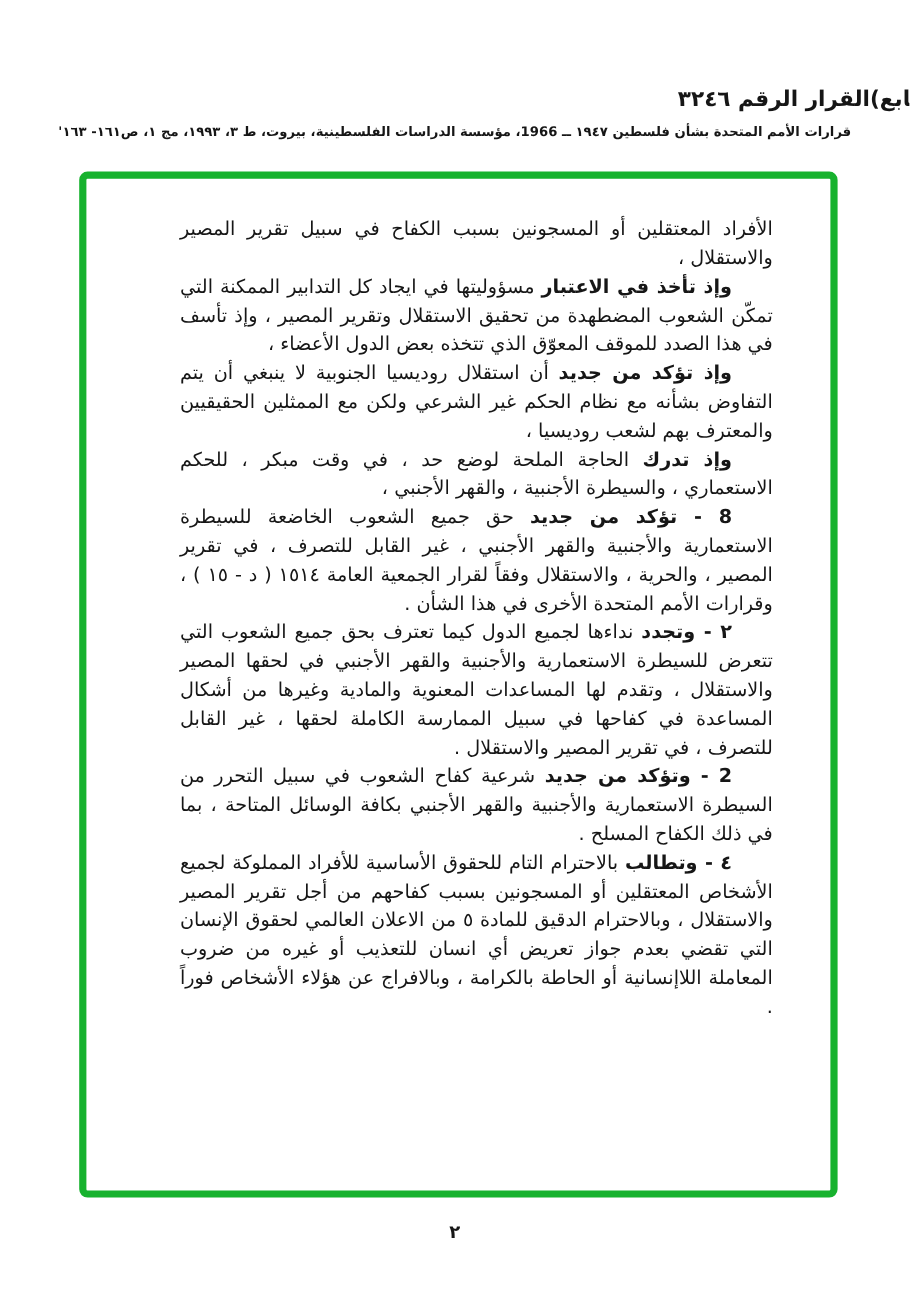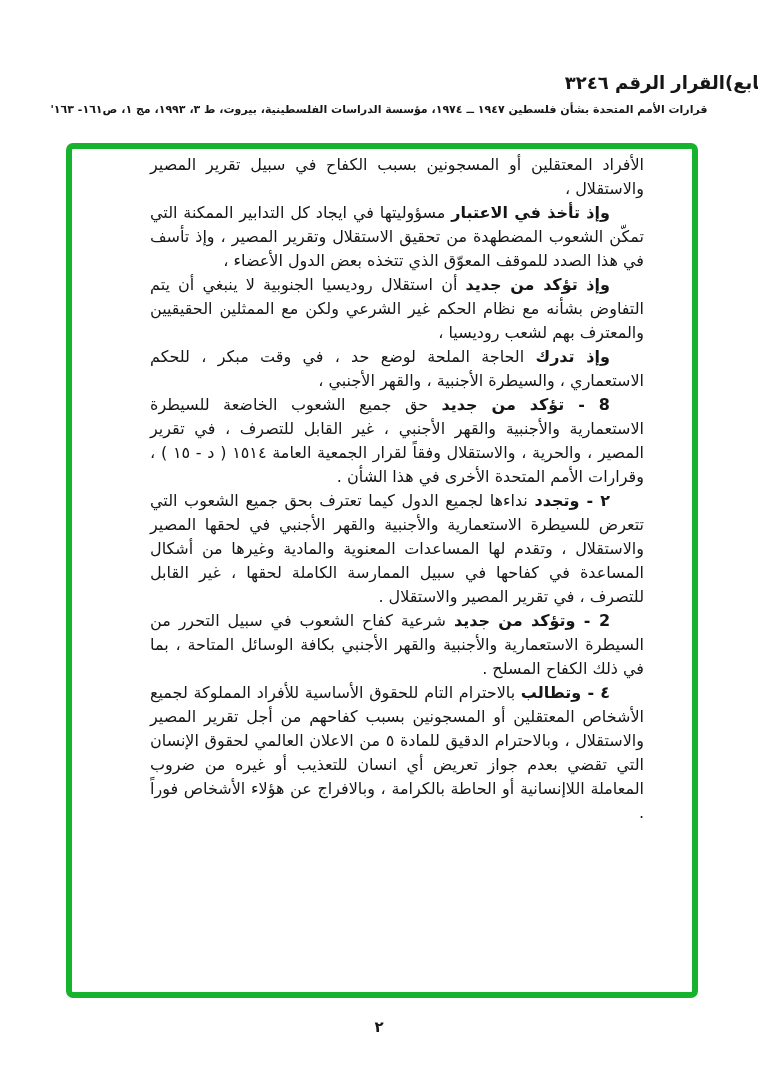--- a/index.html
+++ b/index.html
@@ -44,21 +44,21 @@
     height: 855px;
     border: 6px solid #17b22e;
     border-radius: 7px;
     box-sizing: border-box;
     overflow: hidden;
     background: #ffffff;
   }
   .text-block {
     direction: rtl;
     text-align: justify;
-    padding: 4px 48px 0 78px;
+    padding: 30px 48px 0 78px;
     font-size: 16px;
     line-height: 24px;
   }
   .para {
     margin: 0;
     text-indent: 34px;
   }
   .para.no-indent {
     text-indent: 0;
   }
@@ -75,21 +75,21 @@
     font-size: 15px;
   }
 </style>
 </head>
 <body>
 
 <div class="page">
 
   <div class="title">(تابع)القرار الرقم ٣٢٤٦</div>
 
-  <div class="source">قرارات الأمم المتحدة بشأن فلسطين ١٩٤٧ ــ ١٩٧٤، مؤسسة الدراسات الفلسطينية، بيروت، ط ٣، ١٩٩٣، مج ١، ص١٦١- ١٦٣'</div>
+  <div class="source">قرارات الأمم المتحدة بشأن فلسطين ١٩٤٧ ــ 1966، مؤسسة الدراسات الفلسطينية، بيروت، ط ٣، ١٩٩٣، مج ١، ص١٦١- ١٦٣'</div>
 
   <div class="frame">
     <div class="text-block">
 
       <p class="para no-indent"><span class="lead"></span><span>الأفراد المعتقلين أو المسجونين بسبب الكفاح في سبيل تقرير المصير والاستقلال ،</span></p>
 
       <p class="para"><span class="lead">وإذ تأخذ في الاعتبار</span><span> مسؤوليتها في ايجاد كل التدابير الممكنة التي تمكّن الشعوب المضطهدة من تحقيق الاستقلال وتقرير المصير ، وإذ تأسف في هذا الصدد للموقف المعوّق الذي تتخذه بعض الدول الأعضاء ،</span></p>
 
       <p class="para"><span class="lead">وإذ تؤكد من جديد</span><span> أن استقلال روديسيا الجنوبية لا ينبغي أن يتم التفاوض بشأنه مع نظام الحكم غير الشرعي ولكن مع الممثلين الحقيقيين والمعترف بهم لشعب روديسيا ،</span></p>
 

